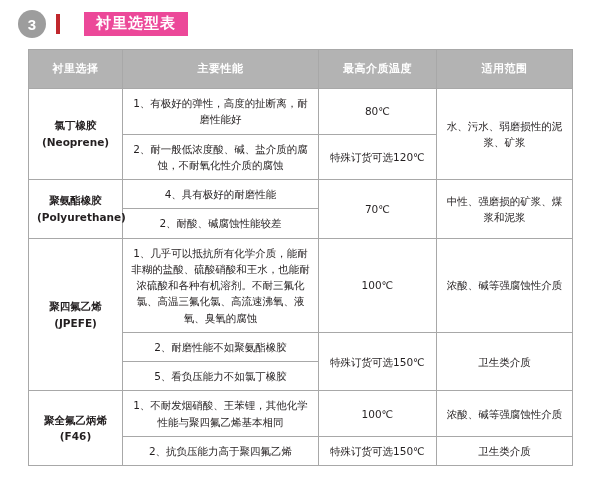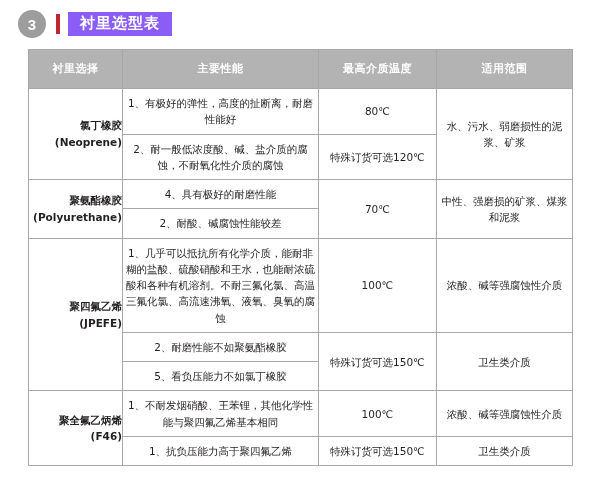--- a/index.html
+++ b/index.html
@@ -48,62 +48,63 @@
     display: flex;
     align-items: center;
   }
   .title-bar {
     width: 4px;
     height: 20px;
     background: #c0272d;
     margin-right: 8px;
   }
   .title-box {
-    background: #8b5cf6;
+    background: #ec4899;
     color: #ffffff;
     font-size: 15px;
     font-weight: bold;
     letter-spacing: 1px;
     padding: 4px 12px 5px 12px;
     line-height: 1;
+    margin-left: 16px;
   }
 
   
   table.spec {
     position: absolute;
     left: 28px;
     top: 49px;
     width: 544px;
     border-collapse: collapse;
     table-layout: fixed;
     font-size: 10.5px;
     line-height: 1.55;
   }
   table.spec th, table.spec td {
     border: 1px solid #a8a8a8;
-    padding: 6px 0;
+    padding: 6px 8px;
     vertical-align: middle;
   }
   thead th {
     background: #b3b3b3;
     color: #ffffff;
     font-weight: bold;
     text-align: center;
     font-size: 11px;
     height: 26px;
     padding: 4px 6px;
     letter-spacing: 0.5px;
   }
   .col-a { width: 94px; }
   .col-b { width: 196px; }
   .col-c { width: 118px; }
   .col-d { width: 136px; }
 
   td.namecell {
-    text-align: right;
+    text-align: center;
     font-weight: bold;
     font-size: 10.5px;
     line-height: 1.6;
   }
   td.perfcell {
     text-align: center;
   }
   td.tempcell {
     text-align: center;
   }
@@ -193,20 +194,20 @@
       <tr>
         <td class="namecell" rowspan="2">
           <span class="two-line">聚全氟乙炳烯</span>
           <span class="two-line">(F46)</span>
         </td>
         <td class="perfcell">1、不耐发烟硝酸、王苯锂，其他化学性能与聚四氟乙烯基本相同</td>
         <td class="tempcell">100℃</td>
         <td class="rangecell">浓酸、碱等强腐蚀性介质</td>
       </tr>
       <tr>
-        <td class="perfcell">1、抗负压能力高于聚四氟乙烯</td>
+        <td class="perfcell">2、抗负压能力高于聚四氟乙烯</td>
         <td class="tempcell">特殊订货可选150℃</td>
         <td class="rangecell nowrap-center">卫生类介质</td>
       </tr>
     </tbody>
   </table>
 
 </div>
 
 </body></html>

